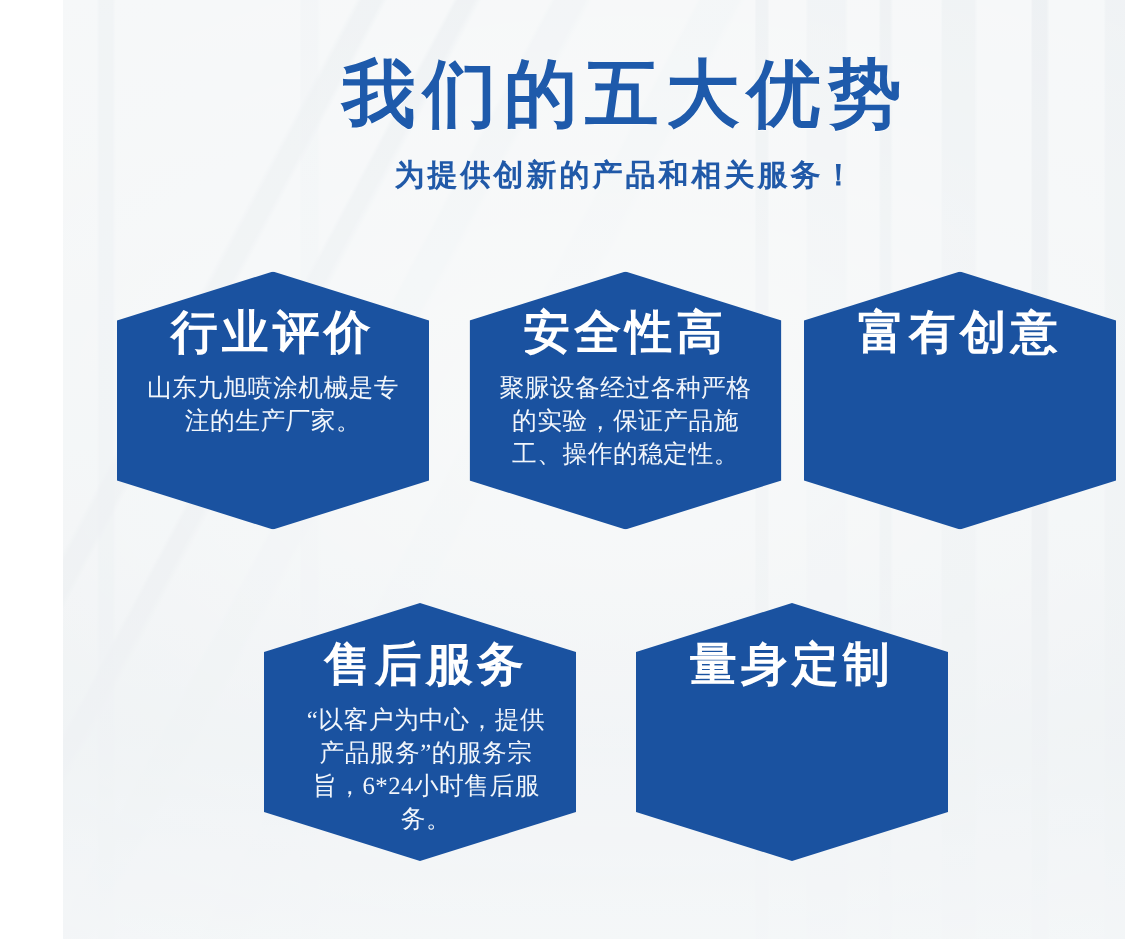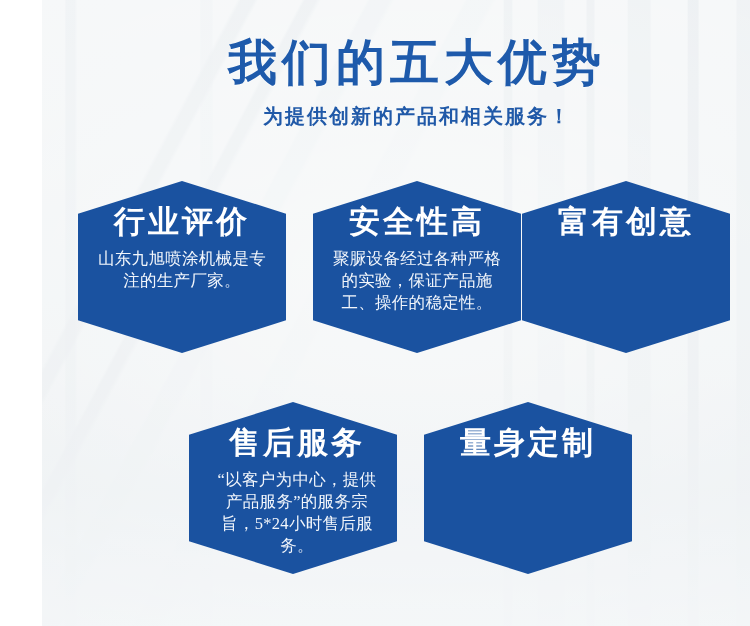--- a/index.html
+++ b/index.html
@@ -118,23 +118,23 @@
     font-size: 16.5px;
     line-height: 22px;
     color: #f2f6fb;
     letter-spacing: 0.3px;
     padding: 0 4px;
   }
 
   
   #hex-1 { left: 36px;  top: 181px; }
   #hex-2 { left: 271px; top: 181px; }
-  #hex-3 { left: 480px; top: 181px; }
+  #hex-3 { left: 494px; top: 181px; }
   
-  #hex-4 { left: 147px; top: 402px; padding-left: 17px; }
+  #hex-4 { left: 134px; top: 402px; padding-left: 17px; }
   #hex-5 { left: 382px; top: 402px; text-align: center; }
 </style>
 </head>
 <body>
 
 <div id="stage">
 
   <div class="bg-layer bg-base"></div>
   <div class="bg-layer bg-diag"></div>
   <div class="bg-layer bg-verts"></div>
@@ -156,20 +156,20 @@
     <div class="hex-title">行业评价</div>
     <div class="hex-body">山东九旭喷涂机械是专注的生产厂家。</div>
   </div>
 
   <div class="hex" id="hex-3">
     <div class="hex-title">富有创意</div>
   </div>
 
   <div class="hex" id="hex-4">
     <div class="hex-title">售后服务</div>
-    <div class="hex-body">“以客户为中心，提供产品服务”的服务宗旨，5*24小时售后服务。</div>
+    <div class="hex-body">“以客户为中心，提供产品服务”的服务宗旨，6*24小时售后服务。</div>
   </div>
 
   <div class="hex" id="hex-5">
     <div class="hex-title">量身定制</div>
   </div>
 
 </div>
 
 </body></html>

